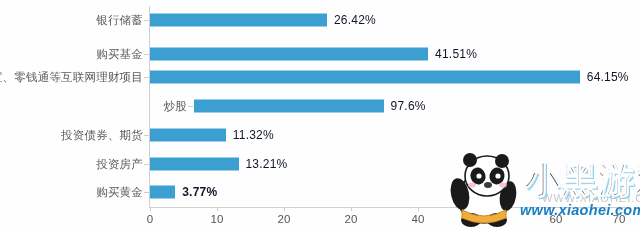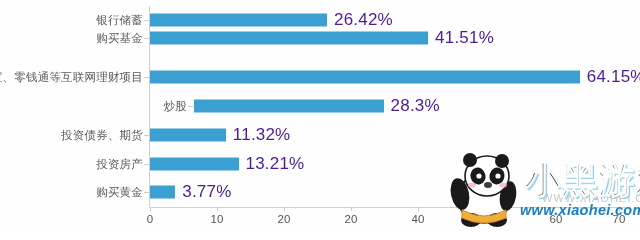--- a/index.html
+++ b/index.html
@@ -71,22 +71,22 @@
     left: 150px;
     top: 50%;
     transform: translateY(-50%);
     height: 13px;
     background: #3b9fd1;
   }
   .bar-value {
     position: absolute;
     top: 50%;
     transform: translateY(-50%);
-    font-size: 17px;
-    color: #4c1d95;
+    font-size: 12px;
+    color: #0f172a;
     white-space: nowrap;
     letter-spacing: 0.2px;
     text-align: center;
   }
 
   
   .x-tick-mark {
     position: absolute;
     top: 207px;
     width: 1px;
@@ -152,55 +152,55 @@
   <div class="y-axis-line"></div>
   <div class="x-axis-line"></div>
 
   <div id="rows-container">
       <div class="row" style="top: 6px;">
         <div class="cat-label">银行储蓄</div>
         <div class="y-tick"></div>
         <div class="bar" style="width: 177.014px; background: rgb(59, 159, 209);"></div>
         <div class="bar-value" style="left: 334.014px;">26.42%</div>
       </div>
-      <div class="row" style="top: 24px;">
+      <div class="row" style="top: 40px;">
         <div class="cat-label">购买基金</div>
         <div class="y-tick"></div>
         <div class="bar" style="width: 278.117px; background: rgb(59, 159, 209);"></div>
         <div class="bar-value" style="left: 435.117px;">41.51%</div>
       </div>
       <div class="row" style="top: 63.4px;">
         <div class="cat-label">余额宝、零钱通等互联网理财项目</div>
         <div class="y-tick"></div>
         <div class="bar" style="width: 429.805px; background: rgb(59, 159, 209);"></div>
         <div class="bar-value" style="left: 586.805px;">64.15%</div>
       </div>
       <div class="row" style="top: 92.1px; margin-left: 44px;">
         <div class="cat-label">炒股</div>
         <div class="y-tick"></div>
         <div class="bar" style="width: 189.61px; background: rgb(59, 159, 209);"></div>
-        <div class="bar-value" style="left: 346.61px;">28.3%</div>
+        <div class="bar-value" style="left: 346.61px;">97.6%</div>
       </div>
       <div class="row" style="top: 120.8px; text-decoration: underline;">
         <div class="cat-label">投资债券、期货</div>
         <div class="y-tick"></div>
         <div class="bar" style="width: 75.844px; background: rgb(59, 159, 209);"></div>
         <div class="bar-value" style="left: 232.844px;">11.32%</div>
       </div>
       <div class="row" style="top: 149.5px;">
         <div class="cat-label">投资房产</div>
         <div class="y-tick"></div>
         <div class="bar" style="width: 88.507px; background: rgb(59, 159, 209);"></div>
         <div class="bar-value" style="left: 245.507px;">13.21%</div>
       </div>
       <div class="row" style="top: 178.2px;">
         <div class="cat-label">购买黄金</div>
         <div class="y-tick"></div>
         <div class="bar" style="width: 25.259px; background: rgb(59, 159, 209);"></div>
-        <div class="bar-value" style="left: 182.259px;">3.77%</div>
+        <div class="bar-value" style="left: 182.259px; font-weight: bold;">3.77%</div>
       </div>
     </div>
 
   <div id="xticks-container">
       <div class="x-tick-mark" style="left: 150px;"></div>
       <div class="x-tick-label" style="left: 150px;">0</div>
       <div class="x-tick-mark" style="left: 217px;"></div>
       <div class="x-tick-label" style="left: 217px;">10</div>
       <div class="x-tick-mark" style="left: 284px;"></div>
       <div class="x-tick-label" style="left: 284px;">20</div>

